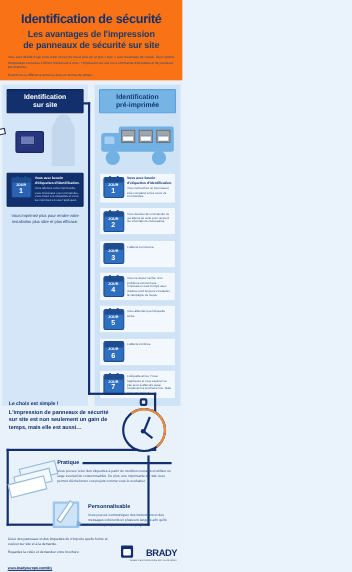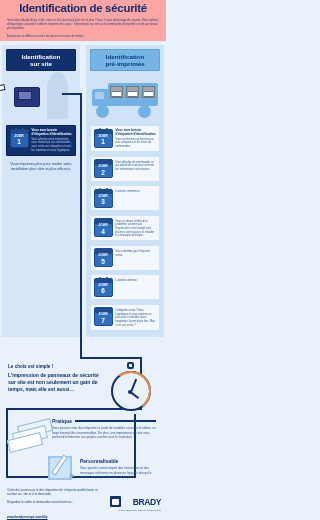--- a/index.html
+++ b/index.html
@@ -7,21 +7,21 @@
   body {
     font-family: "Liberation Sans", sans-serif;
     background: #eaf2fb;
     color: #1b3a6b;
     overflow: hidden;
     position: relative;
   }
   .page { width: 166px; height: 520px; position: relative; background: #e9f1fa; }
 
   
-  .header { padding: 2px 7px 3px 7px; background: #fca5a5; }
+  .header { padding: 12px 7px 3px 7px; background: #f97316; }
   .h-title {
     font-size: 11.5px; font-weight: bold; color: #15306b;
     letter-spacing: -0.3px; line-height: 1.05; text-align: center;
   }
   .h-sub {
     margin-top: 3px; font-size: 8.2px; font-weight: bold; color: #1b3a6b;
     text-align: center; line-height: 1.18; letter-spacing: -0.1px;
   }
   .h-body {
     margin-top: 4px; font-size: 2.9px; color: #2c4a78; line-height: 1.45;
@@ -238,20 +238,22 @@
   .brady-tag { position: absolute; right: 5px; top: 23px; font-size: 2.1px; color: #2b4a7a; letter-spacing: 0.1px; }
 </style>
 </head>
 <body>
 
 <div class="page">
 
   <div class="header">
     <div class="h-title">Identification de sécurité</div>
     <div class="h-sub">
+      <div>Les avantages de l'impression</div>
+      <div>de panneaux de sécurité sur site</div>
     </div>
     <div class="h-body">Vous avez décidé d'agir et de créer un lieu de travail plus sûr et plus « lean » avec davantage de visuels. Deux options d'étiquetage courantes s'offrent maintenant à vous : l'impression sur site ou la commande d'étiquettes et de panneaux pré-imprimés.</div>
     <div class="h-body2">Examinons la différence entre les deux en termes de temps :</div>
   </div>
 
   <div class="cols">
 
     <div class="col col-left">
       <div class="col-head head-dark">
         <div>Identification</div>

